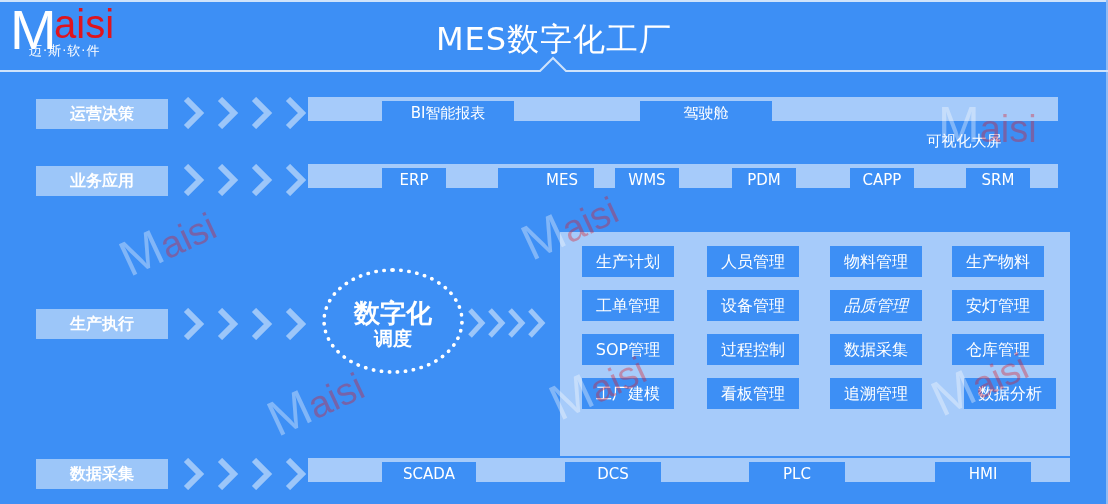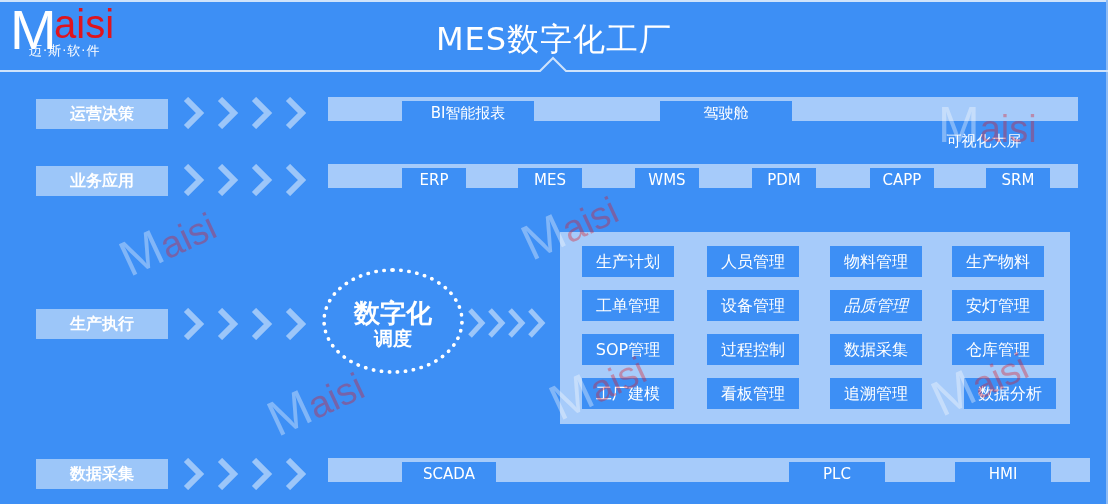--- a/index.html
+++ b/index.html
@@ -10,24 +10,24 @@
   
   .logo{position:absolute;left:8px;top:4px;width:130px;height:56px;}
   .logo .m{position:absolute;left:2px;top:0;color:#fff;font-family:"Liberation Sans",sans-serif;font-size:56px;line-height:52px;font-weight:400;letter-spacing:-2px;}
   .logo .aisi{position:absolute;left:46px;top:2px;color:#e0141e;font-family:"Liberation Sans",sans-serif;font-size:40px;line-height:36px;}
   .logo .sub{position:absolute;left:21px;top:38px;color:#fff;font-size:13px;letter-spacing:1px;white-space:nowrap;}
   .title{position:absolute;left:0;width:1108px;top:18px;text-align:center;color:#fff;font-size:32px;font-weight:normal;letter-spacing:1px;}
   .title-line{position:absolute;left:0;top:70px;width:1108px;height:2px;}
   
   .row-label{position:absolute;left:36px;width:132px;height:30px;background:#9cc6f9;color:#fff;font-weight:bold;font-size:16px;text-align:center;line-height:30px;}
   .chevrons{position:absolute;left:176px;width:130px;height:32px;}
-  .bar{position:absolute;left:328px;width:750px;height:24px;background:#a6cbfa;}
+  .bar{position:absolute;left:308px;width:750px;height:24px;background:#a6cbfa;}
   .chip{position:absolute;top:4px;height:24px;background:#3d8ff5;color:#fff;font-size:15px;text-align:center;line-height:24px;}
   
-  .grid-panel{position:absolute;left:560px;top:232px;width:510px;height:192px;background:#a6cbfa;}
+  .grid-panel{position:absolute;left:560px;top:232px;width:510px;height:224px;background:#a6cbfa;}
   .cell{position:absolute;width:92px;height:31px;background:#3d8ff5;color:#fff;font-size:16px;text-align:center;line-height:31px;}
   .ellipse{position:absolute;left:322px;top:268px;width:142px;height:106px;border:4px dotted #fff;border-radius:50%;box-sizing:border-box;}
   .ellipse .t1{position:absolute;left:0;right:0;top:24px;text-align:center;color:#fff;font-weight:bold;font-size:26px;}
   .ellipse .t2{position:absolute;left:0;right:0;top:54px;text-align:center;color:#fff;font-weight:bold;font-size:19px;}
   .mid-chev{position:absolute;left:466px;top:306px;width:92px;height:34px;}
   .wm{position:absolute;opacity:.35;pointer-events:none;}
   .wm .m{color:#fff;font-family:"Liberation Sans",sans-serif;font-size:50px;}
   .wm .a{color:#e0141e;font-family:"Liberation Sans",sans-serif;font-size:38px;}
 </style>
 </head>
@@ -67,21 +67,21 @@
   <svg class="chevrons" style="top:164px;" viewBox="0 0 130 32">
     <g fill="none" stroke="#9cc6f9" stroke-width="6">
       <polyline points="10,2 24,16 10,30"></polyline>
         <polyline points="44,2 58,16 44,30"></polyline>
         <polyline points="78,2 92,16 78,30"></polyline>
         <polyline points="112,2 126,16 112,30"></polyline>
     </g>
   </svg>
   <div class="bar" style="top:164px;">
     <div class="chip" style="left:74px;width:64px;">ERP</div>
-    <div class="chip" style="left:190px;width:64px;">MES</div>
+    <div class="chip" style="left:190px;width:64px;padding-left:32px;">MES</div>
     <div class="chip" style="left:307px;width:64px;">WMS</div>
     <div class="chip" style="left:424px;width:64px;">PDM</div>
     <div class="chip" style="left:542px;width:64px;">CAPP</div>
     <div class="chip" style="left:658px;width:64px;">SRM</div>
   </div>
 
   <div class="row-label" style="top:309px;">生产执行</div>
   <svg class="chevrons" style="top:308px;" viewBox="0 0 130 32">
     <g fill="none" stroke="#9cc6f9" stroke-width="6">
       <polyline points="10,2 24,16 10,30"></polyline>
@@ -130,21 +130,22 @@
   <svg class="chevrons" style="top:458px;" viewBox="0 0 130 32">
     <g fill="none" stroke="#9cc6f9" stroke-width="6">
       <polyline points="10,2 24,16 10,30"></polyline>
         <polyline points="44,2 58,16 44,30"></polyline>
         <polyline points="78,2 92,16 78,30"></polyline>
         <polyline points="112,2 126,16 112,30"></polyline>
     </g>
   </svg>
   <div class="bar" style="top:458px;padding-left:12px;">
     <div class="chip" style="left:74px;width:94px;">SCADA</div>
-    <div class="chip" style="left:441px;width:96px;margin-left:20px;">PLC</div>
+    <div class="chip" style="left:257px;width:96px;">DCS</div>
+    <div class="chip" style="left:441px;width:96px;">PLC</div>
     <div class="chip" style="left:627px;width:96px;">HMI</div>
   </div>
 
   <div class="wm" style="left:938px;top:96px;">
     <span class="m">M</span><span class="a">aisi</span>
   </div>
   <div class="wm" style="left:118px;top:212px;transform:rotate(-25deg);">
     <span class="m">M</span><span class="a">aisi</span>
   </div>
   <div class="wm" style="left:520px;top:196px;transform:rotate(-25deg);">

